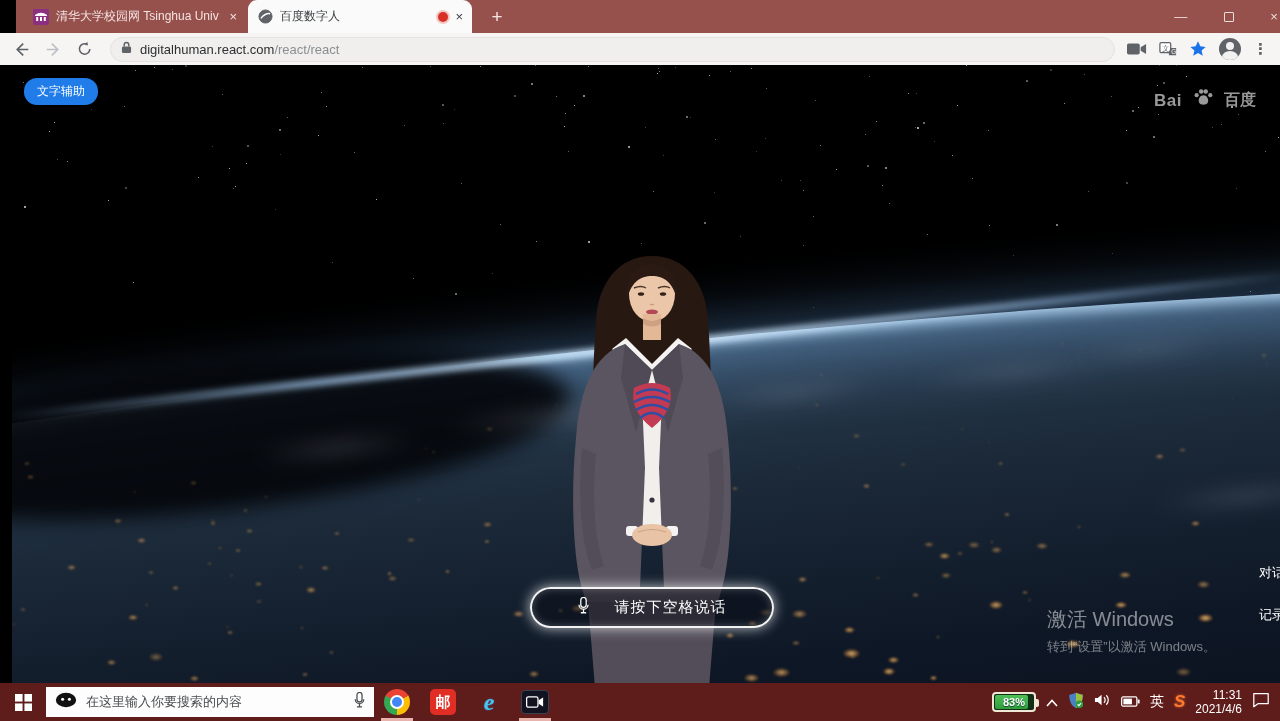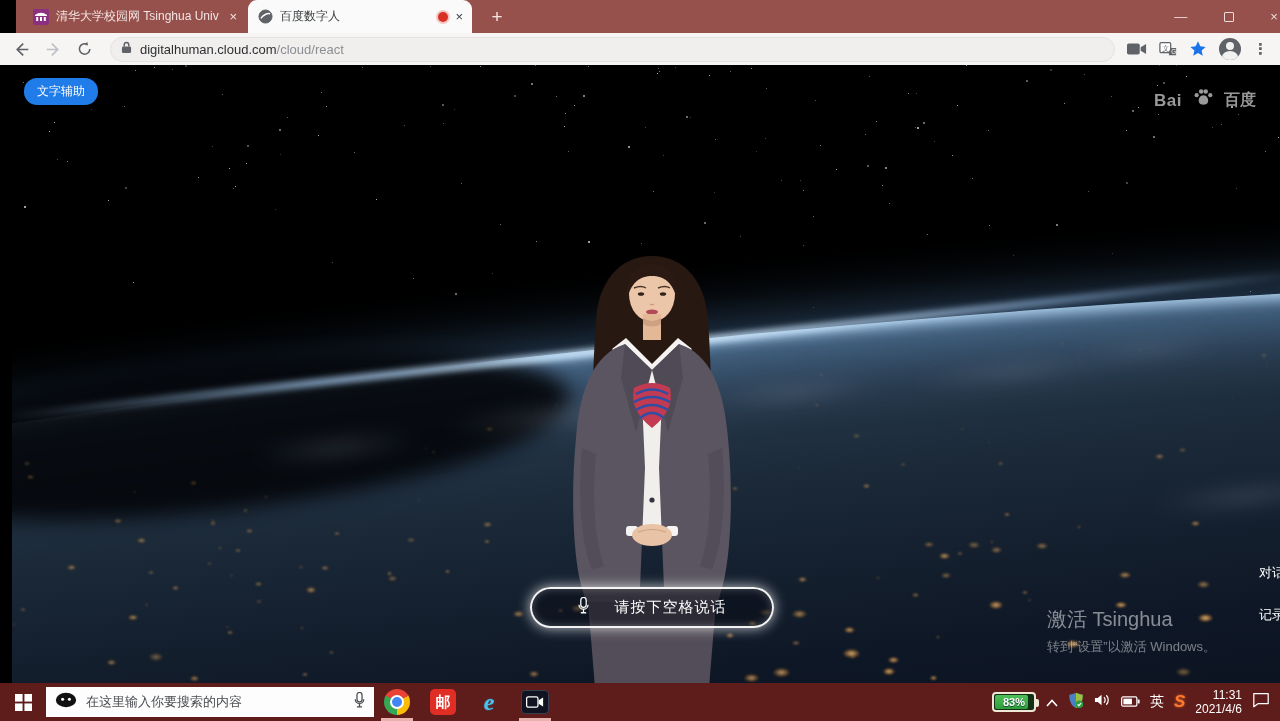--- a/index.html
+++ b/index.html
@@ -138,21 +138,21 @@
           <path d="M13 1 L13.5 5.5 L9.5 4.5 Z" fill="#5f6368"></path>
         </svg>
     </span>
     <div class="omnibox">
       <span>
         <svg width="11" height="13" viewBox="0 0 12 14">
             <rect x="1" y="6" width="10" height="7" rx="1.5" fill="#5f6368"></rect>
             <path d="M3.5 6 V4 a2.5 2.5 0 0 1 5 0 V6" stroke="#5f6368" stroke-width="1.6" fill="none"></path>
           </svg>
       </span>
-      <span class="url"><span>digitalhuman.cloud.com</span><span class="path">/cloud/react</span></span>
+      <span class="url"><span>digitalhuman.react.com</span><span class="path">/react/react</span></span>
     </div>
     <div class="toolicons">
       <span>
         <svg width="20" height="14" viewBox="0 0 22 14">
             <rect x="0" y="1" width="14" height="12" rx="2" fill="#5f6368"></rect>
             <path d="M15 5 L21 1.5 V12.5 L15 9 Z" fill="#5f6368"></path>
           </svg>
       </span>
       <span>
         <svg width="18" height="18" viewBox="0 0 20 20">
@@ -510,21 +510,21 @@
       </span>
       <span>请按下空格说话</span>
     </div>
 
     <div class="sidetabs">
       <span>对话</span>
       <span>记录</span>
     </div>
 
     <div class="watermark">
-      <div class="wm1">激活 Tsinghua</div>
+      <div class="wm1">激活 Windows</div>
       <div class="wm2">转到“设置”以激活 Windows。</div>
     </div>
   </div>
 
   <div class="taskbar">
     <div class="startbtn">
       <svg width="17" height="17" viewBox="0 0 18 18">
           <rect x="0" y="0" width="8" height="8" fill="#fff"></rect>
           <rect x="10" y="0" width="8" height="8" fill="#fff"></rect>
           <rect x="0" y="10" width="8" height="8" fill="#fff"></rect>

